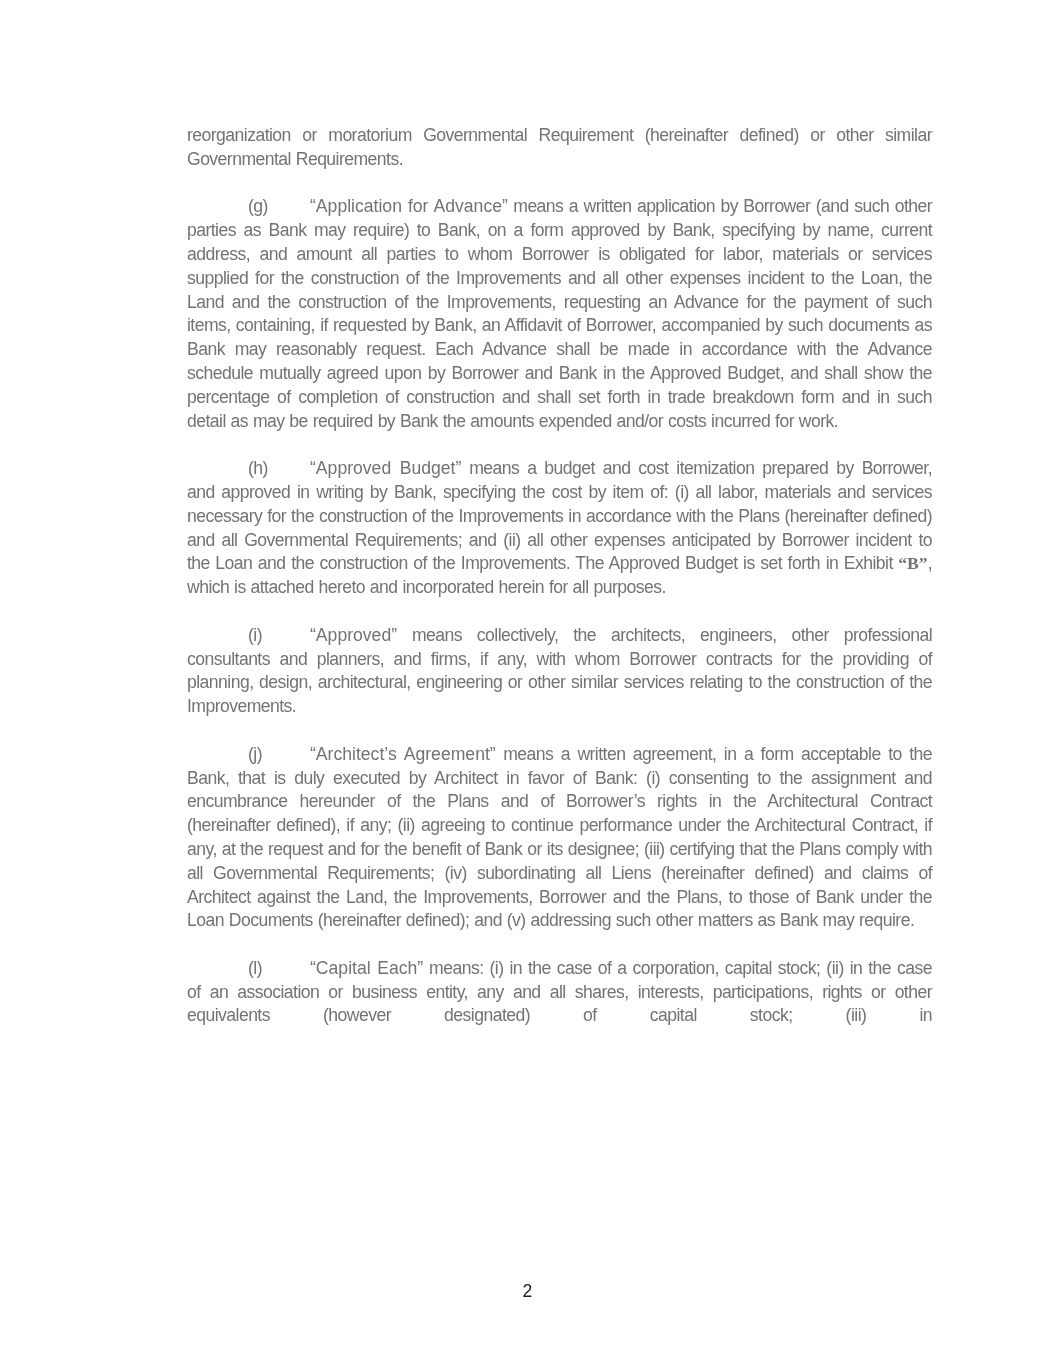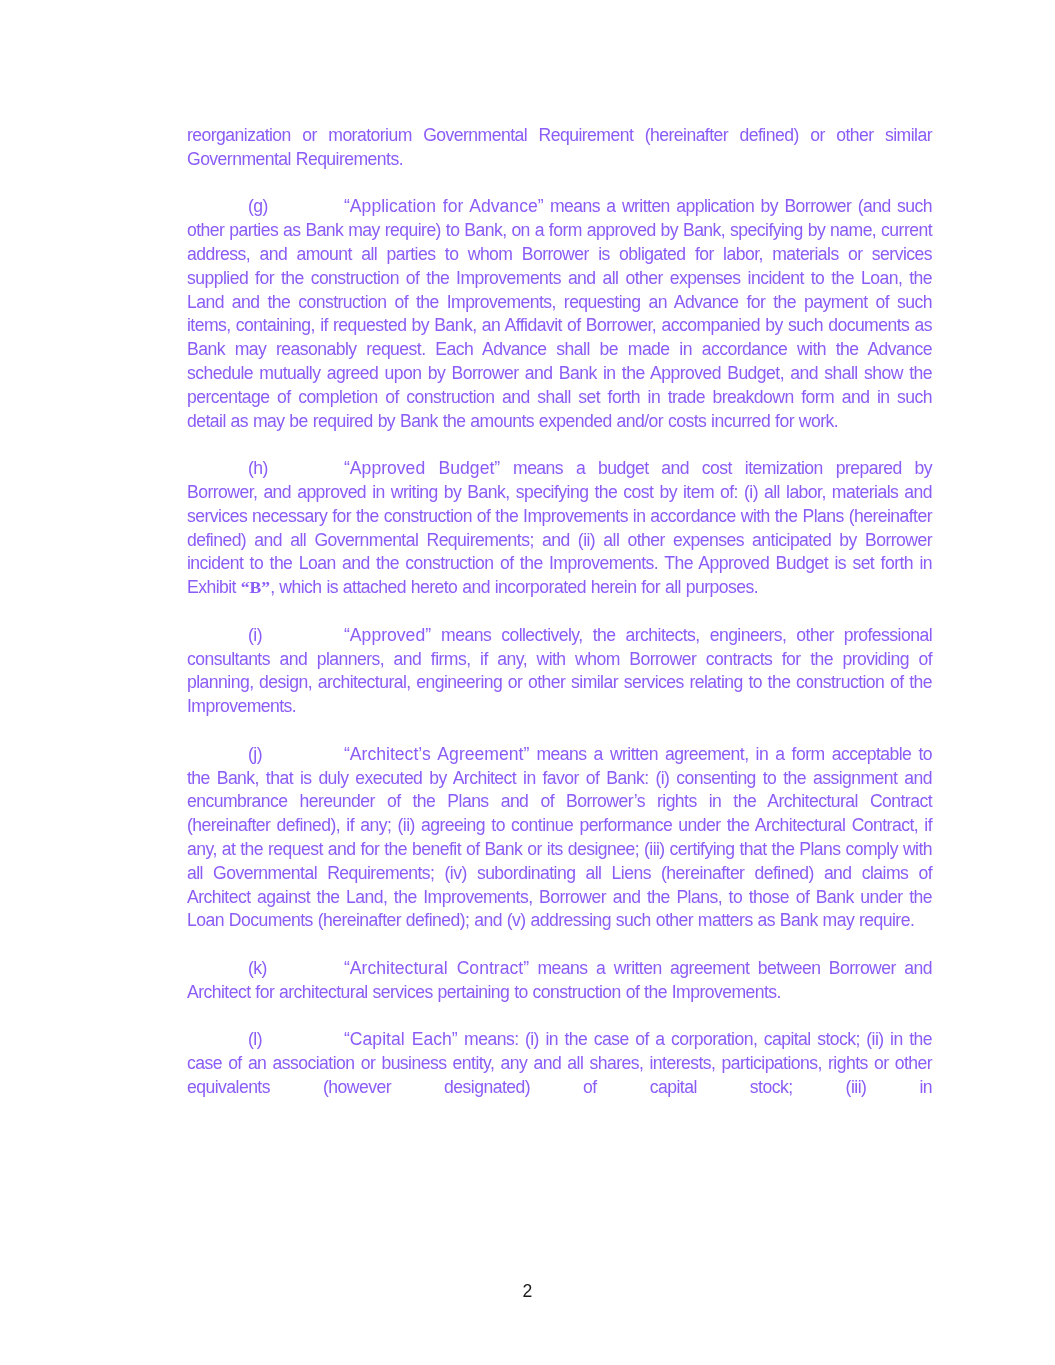--- a/index.html
+++ b/index.html
@@ -1,44 +1,43 @@
 <!DOCTYPE html>
 <html><head>
 <meta charset="utf-8">
 <style>
   html, body { margin: 0; padding: 0; background: #ffffff; }
   body { width: 1055px; height: 1365px; position: relative; overflow: hidden; }
   .page {
     position: absolute; left: 187px; top: 124px; width: 745px;
     font-family: "Liberation Sans", "DejaVu Sans", sans-serif;
-    font-size: 17.6px; line-height: 23.8px; color: #8b5cf6;
+    font-size: 17.6px; line-height: 23.8px; color: #737373;
     letter-spacing: -0.55px; word-spacing: 0.5px;
   }
   .para { margin: 0 0 23.8px 0; text-align: justify; text-align-last: left; }
   .para.cont { text-indent: 0; }
   .label { display: inline-block; width: 62px; margin-left: 61px; text-indent: 0; }
-  .term { letter-spacing: 0; margin-left: 34px; }
+  .term { letter-spacing: 0; }
   .exhibit { font-family: "Liberation Serif", "DejaVu Serif", serif; font-weight: bold; letter-spacing: 0; }
   .page-number {
     position: absolute; left: 0; width: 1055px; top: 1281px; text-align: center;
     font-family: "Liberation Sans", "DejaVu Sans", sans-serif; font-size: 17.6px; color: #1a1a1a;
   }
 </style>
 </head>
 <body>
 
 <div class="page">
   <p class="para cont">reorganization or moratorium Governmental Requirement (hereinafter defined) or other similar Governmental Requirements.</p>
 
   <p class="para"><span class="label">(g)</span><span class="term">“Application for Advance”</span><span> means a written application by Borrower (and such other parties as Bank may require) to Bank, on a form approved by Bank, specifying by name, current address, and amount all parties to whom Borrower is obligated for labor, materials or services supplied for the construction of the Improvements and all other expenses incident to the Loan, the Land and the construction of the Improvements, requesting an Advance for the payment of such items, containing, if requested by Bank, an Affidavit of Borrower, accompanied by such documents as Bank may reasonably request.  Each Advance shall be made in accordance with the Advance schedule mutually agreed upon by Borrower and Bank in the Approved Budget, and shall show the percentage of completion of construction and shall set forth in trade breakdown form and in such detail as may be required by Bank the amounts expended and/or costs incurred for work.</span></p>
 
   <p class="para"><span class="label">(h)</span><span class="term">“Approved Budget”</span><span> means a budget and cost itemization prepared by Borrower, and approved in writing by Bank, specifying the cost by item of: (i) all labor, materials and services necessary for the construction of the Improvements in accordance with the Plans (hereinafter defined) and all Governmental Requirements; and (ii) all other expenses anticipated by Borrower incident to the Loan and the construction of the Improvements.  The Approved Budget is set forth in Exhibit </span><span class="exhibit">“B”</span><span>, which is attached hereto and incorporated herein for all purposes.</span></p>
 
   <p class="para"><span class="label">(i)</span><span class="term">“Approved”</span><span> means collectively, the architects, engineers, other professional consultants and planners, and firms, if any, with whom Borrower contracts for the providing of planning, design, architectural, engineering or other similar services relating to the construction of the Improvements.</span></p>
 
   <p class="para"><span class="label">(j)</span><span class="term">“Architect’s Agreement”</span><span> means a written agreement, in a form acceptable to the Bank, that is duly executed by Architect in favor of Bank: (i) consenting to the assignment and encumbrance hereunder of the Plans and of Borrower’s rights in the Architectural Contract (hereinafter defined), if any; (ii) agreeing to continue performance under the Architectural Contract, if any, at the request and for the benefit of Bank or its designee; (iii) certifying that the Plans comply with all Governmental Requirements; (iv) subordinating all Liens (hereinafter defined) and claims of Architect against the Land, the Improvements, Borrower and the Plans, to those of Bank under the Loan Documents (hereinafter defined); and (v) addressing such other matters as Bank may require.</span></p>
 
-  <p class="para"><span class="label">(k)</span><span class="term">“Architectural Contract”</span><span> means a written agreement between Borrower and Architect for architectural services pertaining to construction of the Improvements.</span></p>
 
   <p class="para" style="text-align-last: justify;"><span class="label">(l)</span><span class="term">“Capital Each”</span><span> means: (i) in the case of a corporation, capital stock; (ii) in the case of an association or business entity, any and all shares, interests, participations, rights or other equivalents (however designated) of capital stock; (iii) in</span></p>
 </div>
 
 <div class="page-number">2</div>
 
 </body></html>

